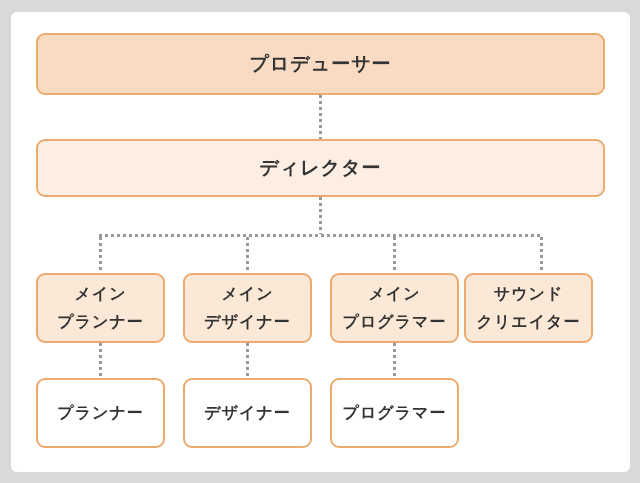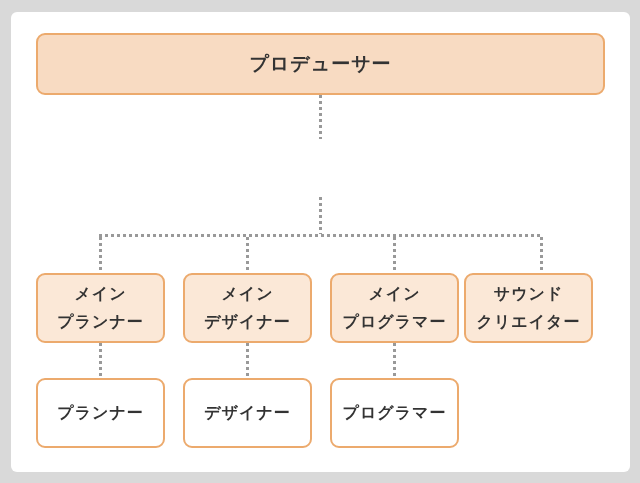--- a/index.html
+++ b/index.html
@@ -61,20 +61,21 @@
 </head>
 <body>
 
 <div class="stage">
   <div class="card"></div>
 
   <div class="node lvl1">プロデューサー</div>
 
   <div class="vline v-top"></div>
 
+  <div class="node lvl2">ディレクター</div>
 
   <div class="vline v-mid"></div>
   <div class="hline h-branch"></div>
   <div class="vline drop d1"></div>
   <div class="vline drop d2"></div>
   <div class="vline drop d3"></div>
   <div class="vline drop d4"></div>
 
   <div class="node lvl3 c1">メイン
 プランナー</div>

